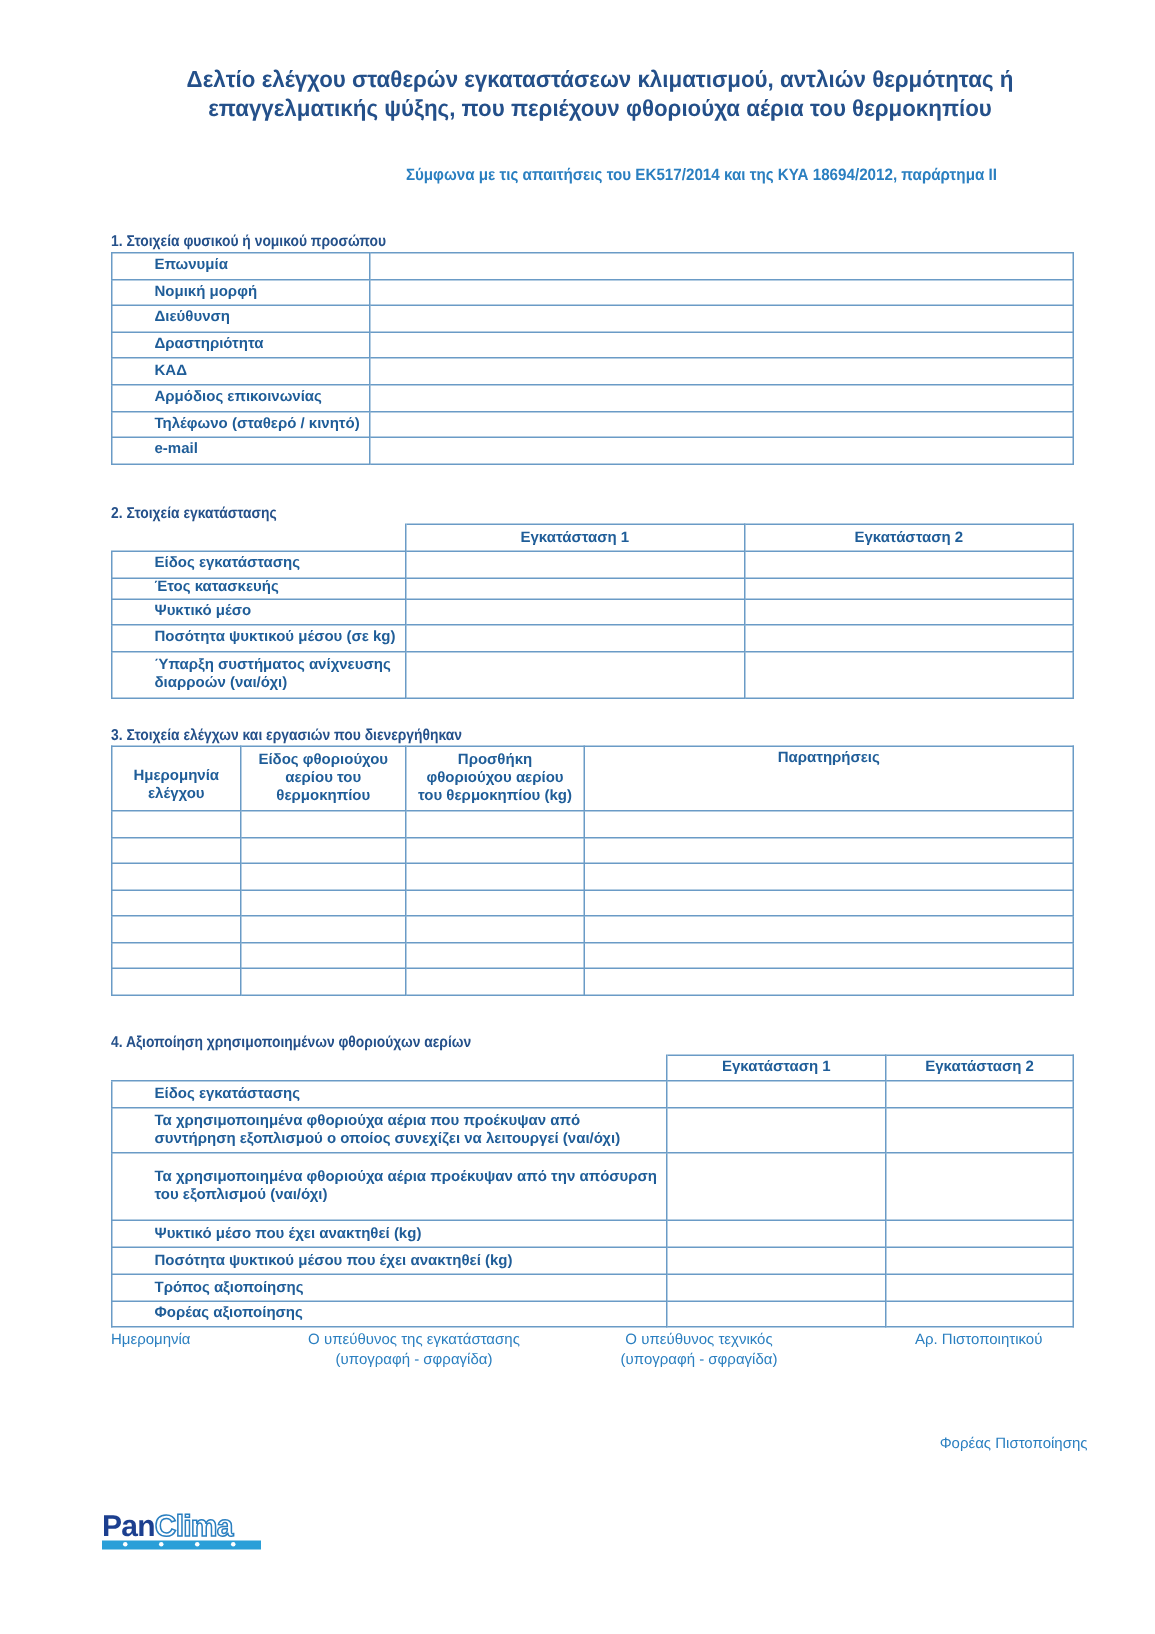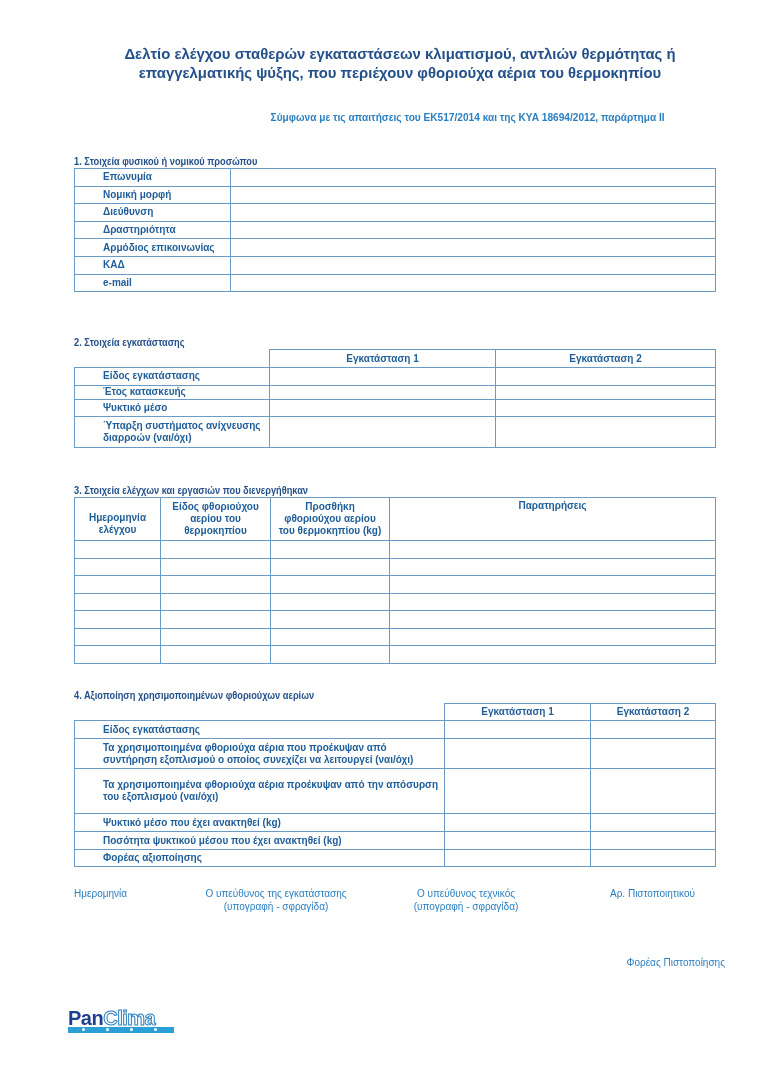--- a/index.html
+++ b/index.html
@@ -62,25 +62,29 @@
       </tr>
   <tr style="height:17.6px">
         <td class="lbl">Διεύθυνση</td>
         <td></td>
       </tr>
   <tr style="height:17.6px">
         <td class="lbl">Δραστηριότητα</td>
         <td></td>
       </tr>
   <tr style="height:17.6px">
+        <td class="lbl">ΚΑΔ</td>
+        <td></td>
+      </tr>
+  <tr style="height:17.6px">
         <td class="lbl">Αρμόδιος επικοινωνίας</td>
         <td></td>
       </tr>
   <tr style="height:17.6px">
-        <td class="lbl">ΚΑΔ</td>
+        <td class="lbl">Τηλέφωνο (σταθερό / κινητό)</td>
         <td></td>
       </tr>
   <tr style="height:17.6px">
         <td class="lbl">e-mail</td>
         <td></td>
       </tr>
 </tbody>
   </table>
 
 <div class="abs sec-head" style="top:336px;">2. Στοιχεία εγκατάστασης</div>
@@ -101,20 +105,25 @@
         <td></td>
         <td></td>
       </tr>
   <tr style="height:14px">
         <td class="lbl">Έτος κατασκευής</td>
         <td></td>
         <td></td>
       </tr>
   <tr style="height:17.6px">
         <td class="lbl">Ψυκτικό μέσο</td>
+        <td></td>
+        <td></td>
+      </tr>
+  <tr style="height:17.6px">
+        <td class="lbl">Ποσότητα ψυκτικού μέσου (σε kg)</td>
         <td></td>
         <td></td>
       </tr>
   <tr style="height:31px">
         <td class="lbl">
           <div>Ύπαρξη συστήματος ανίχνευσης</div>
           <div>διαρροών (ναι/όχι)</div>
         </td>
         <td></td>
         <td></td>
@@ -230,20 +239,25 @@
   <tr style="height:18px">
         <td class="lbl">Ψυκτικό μέσο που έχει ανακτηθεί (kg)</td>
         <td></td>
         <td></td>
       </tr>
   <tr style="height:18px">
         <td class="lbl">Ποσότητα ψυκτικού μέσου που έχει ανακτηθεί (kg)</td>
         <td></td>
         <td></td>
       </tr>
+  <tr style="height:18px">
+        <td class="lbl">Τρόπος αξιοποίησης</td>
+        <td></td>
+        <td></td>
+      </tr>
   <tr style="height:17px">
         <td class="lbl">Φορέας αξιοποίησης</td>
         <td></td>
         <td></td>
       </tr>
 </tbody>
   </table>
 
 <div class="abs sig" style="left:74px; top:887px; width:60px; text-align:left;">Ημερομηνία</div>
 <div class="abs sig" style="left:196px; top:887px; width:160px;">

